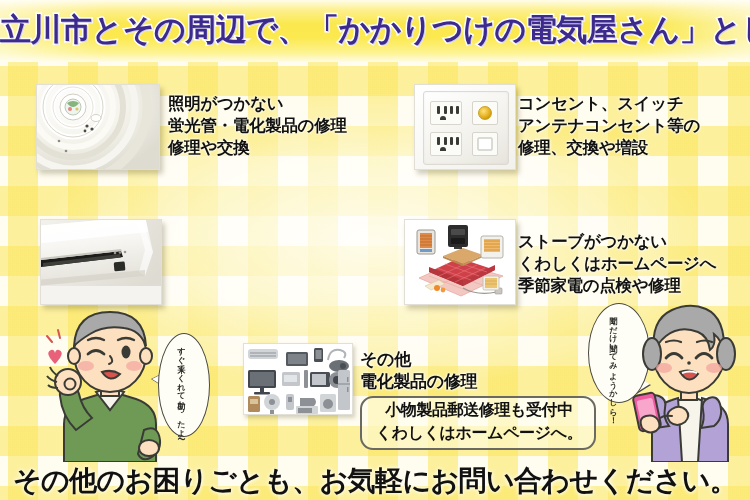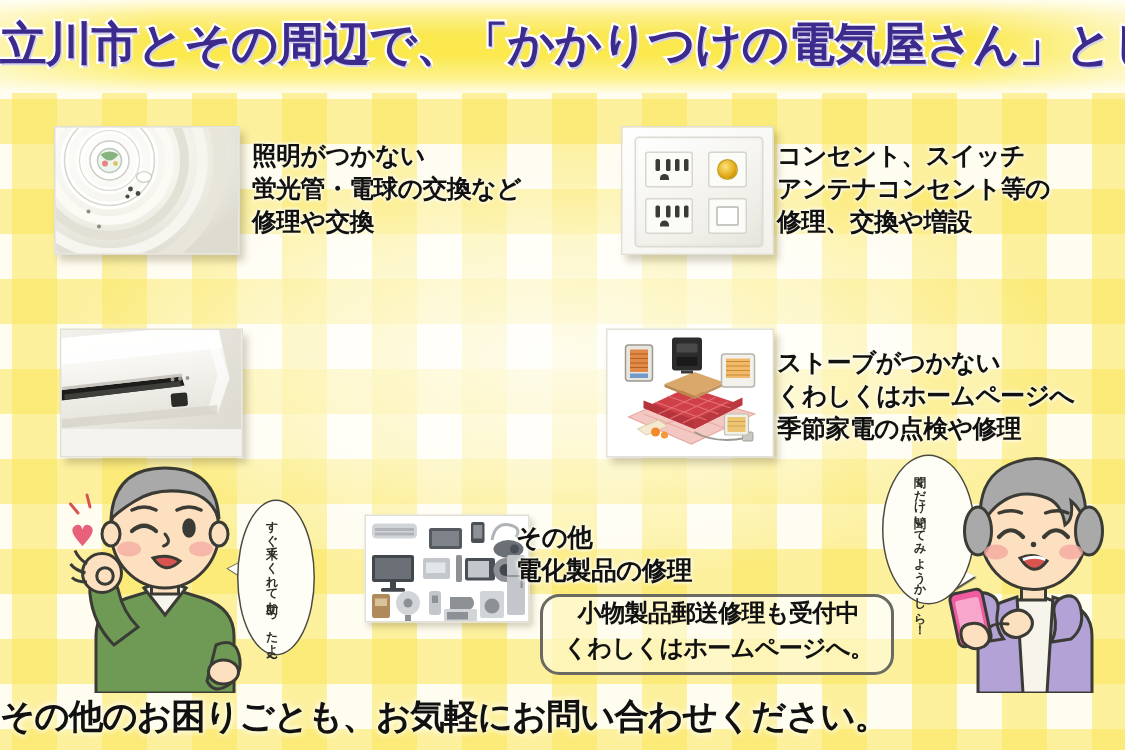--- a/index.html
+++ b/index.html
@@ -134,21 +134,21 @@
 
   
   #ph-appliances { left: 243px; top: 343px; width: 108px; height: 70px; background: #ffffff;
      box-shadow: 2px 3px 4px rgba(90,80,40,0.25); }
 
   
   #cap-light    { left: 168px; top: 93px;  width: 232px; }
   #cap-outlet   { left: 518px; top: 93px;  width: 226px; }
   #cap-ac       { left: 168px; top: 231px; width: 232px; }
   #cap-stove    { left: 518px; top: 231px; width: 226px; }
-  #cap-other    { left: 344px; top: 348px; width: 210px; font-size: 17px; }
+  #cap-other    { left: 360px; top: 348px; width: 210px; font-size: 17px; }
 
   
   #note-box {
     position: absolute;
     left: 360px; top: 396px; width: 232px; height: 50px;
     border: 2px solid #6a6a62;
     border-radius: 13px;
     background: rgba(255,253,235,0.55);
   }
   #note-text {
@@ -205,22 +205,23 @@
 
   
   #char-man { left: 46px; top: 302px; width: 126px; height: 160px; }
   
   #char-woman { left: 626px; top: 298px; width: 122px; height: 164px; }
 
   
   #footer-text {
     position: absolute;
     left: 0; right: 0; top: 462px;
+    text-align: center;
     font-family: "DejaVu Sans", "Liberation Sans", sans-serif;
-    font-size: 23px;
+    font-size: 28px;
     font-weight: bold;
     color: #111111;
     letter-spacing: -0.6px;
     white-space: nowrap;
     text-shadow: 0 0 4px #fffdf0, 0 0 4px #fffdf0;
   }
 
   svg { display: block; }
 </style>
 </head>
@@ -263,21 +264,21 @@
 
       <ellipse cx="59" cy="33" rx="5" ry="3.5" fill="#ffffff" stroke="#c9c7bb" stroke-width="0.8"></ellipse>
       <circle cx="50" cy="41" r="1.6" fill="#4a4a44"></circle>
       <circle cx="55" cy="44" r="1.6" fill="#4a4a44"></circle>
       <circle cx="48" cy="46" r="1.4" fill="#4a4a44"></circle>
       <circle cx="22" cy="56" r="1.3" fill="#8d8b80"></circle>
       <circle cx="29" cy="66" r="1.3" fill="#8d8b80"></circle>
     </svg>
   </div>
   <div class="caption" id="cap-light">照明がつかない
-蛍光管・電球の交換など
+蛍光管・電化製品の修理
 修理や交換</div>
 
   <div class="photo" id="ph-outlet">
     <div class="plate">
 
       <div class="recept" style="left:6px;  top:9px;  width:30px; height:22px;">
         <div class="slot" style="left:6px;  top:4px;  width:2.5px; height:8px;"></div>
         <div class="slot" style="left:13px; top:4px;  width:2.5px; height:8px;"></div>
         <div class="slot" style="left:9px;  top:14px; width:6px;   height:4px; border-radius:3px 3px 0 0;"></div>
         <div class="slot" style="left:19px; top:4px;  width:2.5px; height:8px;"></div>

